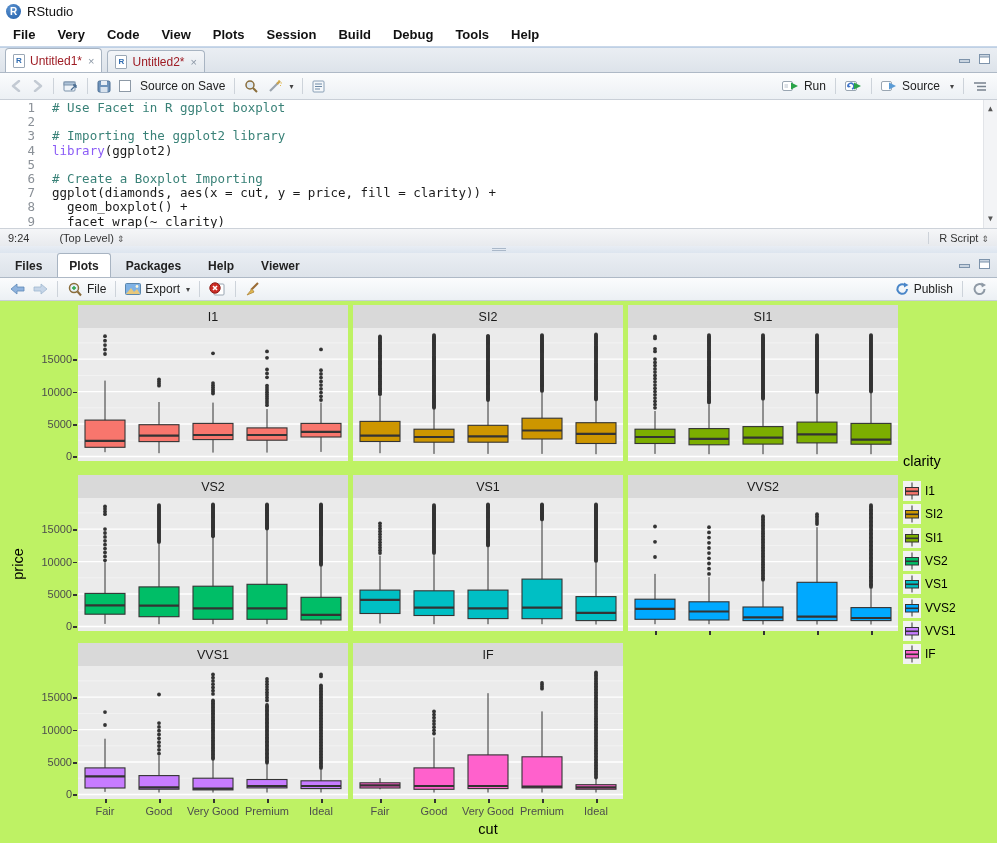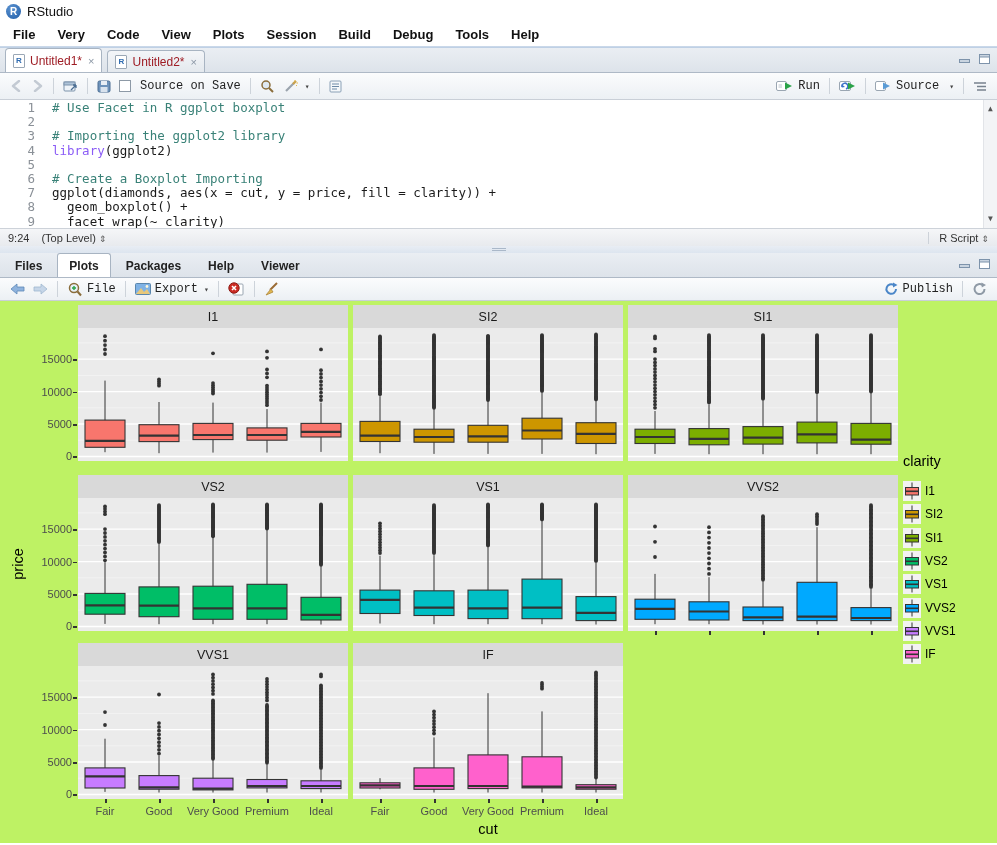--- a/index.html
+++ b/index.html
@@ -28,36 +28,36 @@
   .tab .tclose { color:#8b97a5; margin-left:6px; font-size:11px; }
   .btab { height:23px; padding:0 11px; font-size:12px; font-weight:bold; color:#222; display:flex; align-items:center;
     border:1px solid transparent; border-bottom:none; border-radius:3px 3px 0 0; margin-left:3px; cursor:default; }
   .btab.active { background:#fff; border-color:#a8b4c2; height:24px; }
   .winbtns { position:absolute; right:6px; top:5px; display:flex; gap:7px; }
   .winbtn  { width:13px; height:11px; display:flex; align-items:center; justify-content:center; }
 
   .toolbar { background:linear-gradient(#fbfcfd,#ecf0f4); border-bottom:1px solid #c9cfd7;
     display:flex; align-items:center; padding:0 6px; position:relative; }
   .toolbar.src { height:27px; } .toolbar.plt { height:23px; }
-  .tbtn { display:flex; align-items:center; gap:4px; padding:2px 4px; border-radius:2px; font-size:12px; color:#222; cursor:default;font-family:Liberation Mono, monospace; }
+  .tbtn { display:flex; align-items:center; gap:4px; padding:2px 4px; border-radius:2px; font-size:12px; color:#222; cursor:default; }
   .tsep { width:1px; height:16px; background:#cdd3da; margin:0 5px; }
   .spacer { flex:1; }
   .caret { font-size:8px; color:#444; margin-left:2px; }
   .cb { width:12px; height:12px; border:1px solid #8d99a6; background:#fff; display:inline-block; margin-right:5px; }
 
   
   .editor { height:128px; background:#fff; display:flex; position:relative; overflow:hidden;
     font-family:"DejaVu Sans Mono", monospace; font-size:12.5px; line-height:14.2px; }
   .gutter { width:44px; text-align:right; padding:1px 9px 0 0; color:#8a9097; background:#fff; }
   .codecol { padding:1px 0 0 8px; color:#1a1a1a; white-space:pre; flex:1; }
   .tok-comment { color:#3a8278; } .tok-keyword { color:#8b5cf6; } .tok-plain { color:#1a1a1a; }
   .vscroll { position:absolute; right:0; top:0; width:14px; height:128px; background:#f3f4f6; border-left:1px solid #e2e4e8;
     display:flex; flex-direction:column; justify-content:space-between; align-items:center; font-size:8px; color:#555; padding:2px 0; }
   .statusbar { height:18px; background:linear-gradient(#f5f6f8,#e8eaee); border-top:1px solid #cdd2d9;
-    display:flex; align-items:center; font-size:11px; color:#333; padding:0 8px; gap:12px; }
+    display:flex; align-items:center; font-size:11px; color:#333; padding:0 8px; gap:30px; }
   .statusbar .right { margin-left:auto; border-left:1px solid #cdd2d9; padding-left:10px; }
   .updn { font-size:9px; color:#555; }
 
   .splitter { height:7px; background:linear-gradient(#e8edf4,#dde5ef); display:flex; align-items:center; justify-content:center; }
   .grip { width:14px; height:3px; border-top:1px solid #aab8c9; border-bottom:1px solid #aab8c9; }
 
   .watermark { position:absolute; left:555px; top:0; width:280px; height:25px; display:flex; align-items:center; justify-content:center;
     font-size:15px; font-weight:bold; color:#7c0a02; letter-spacing:.2px; }
 
   

